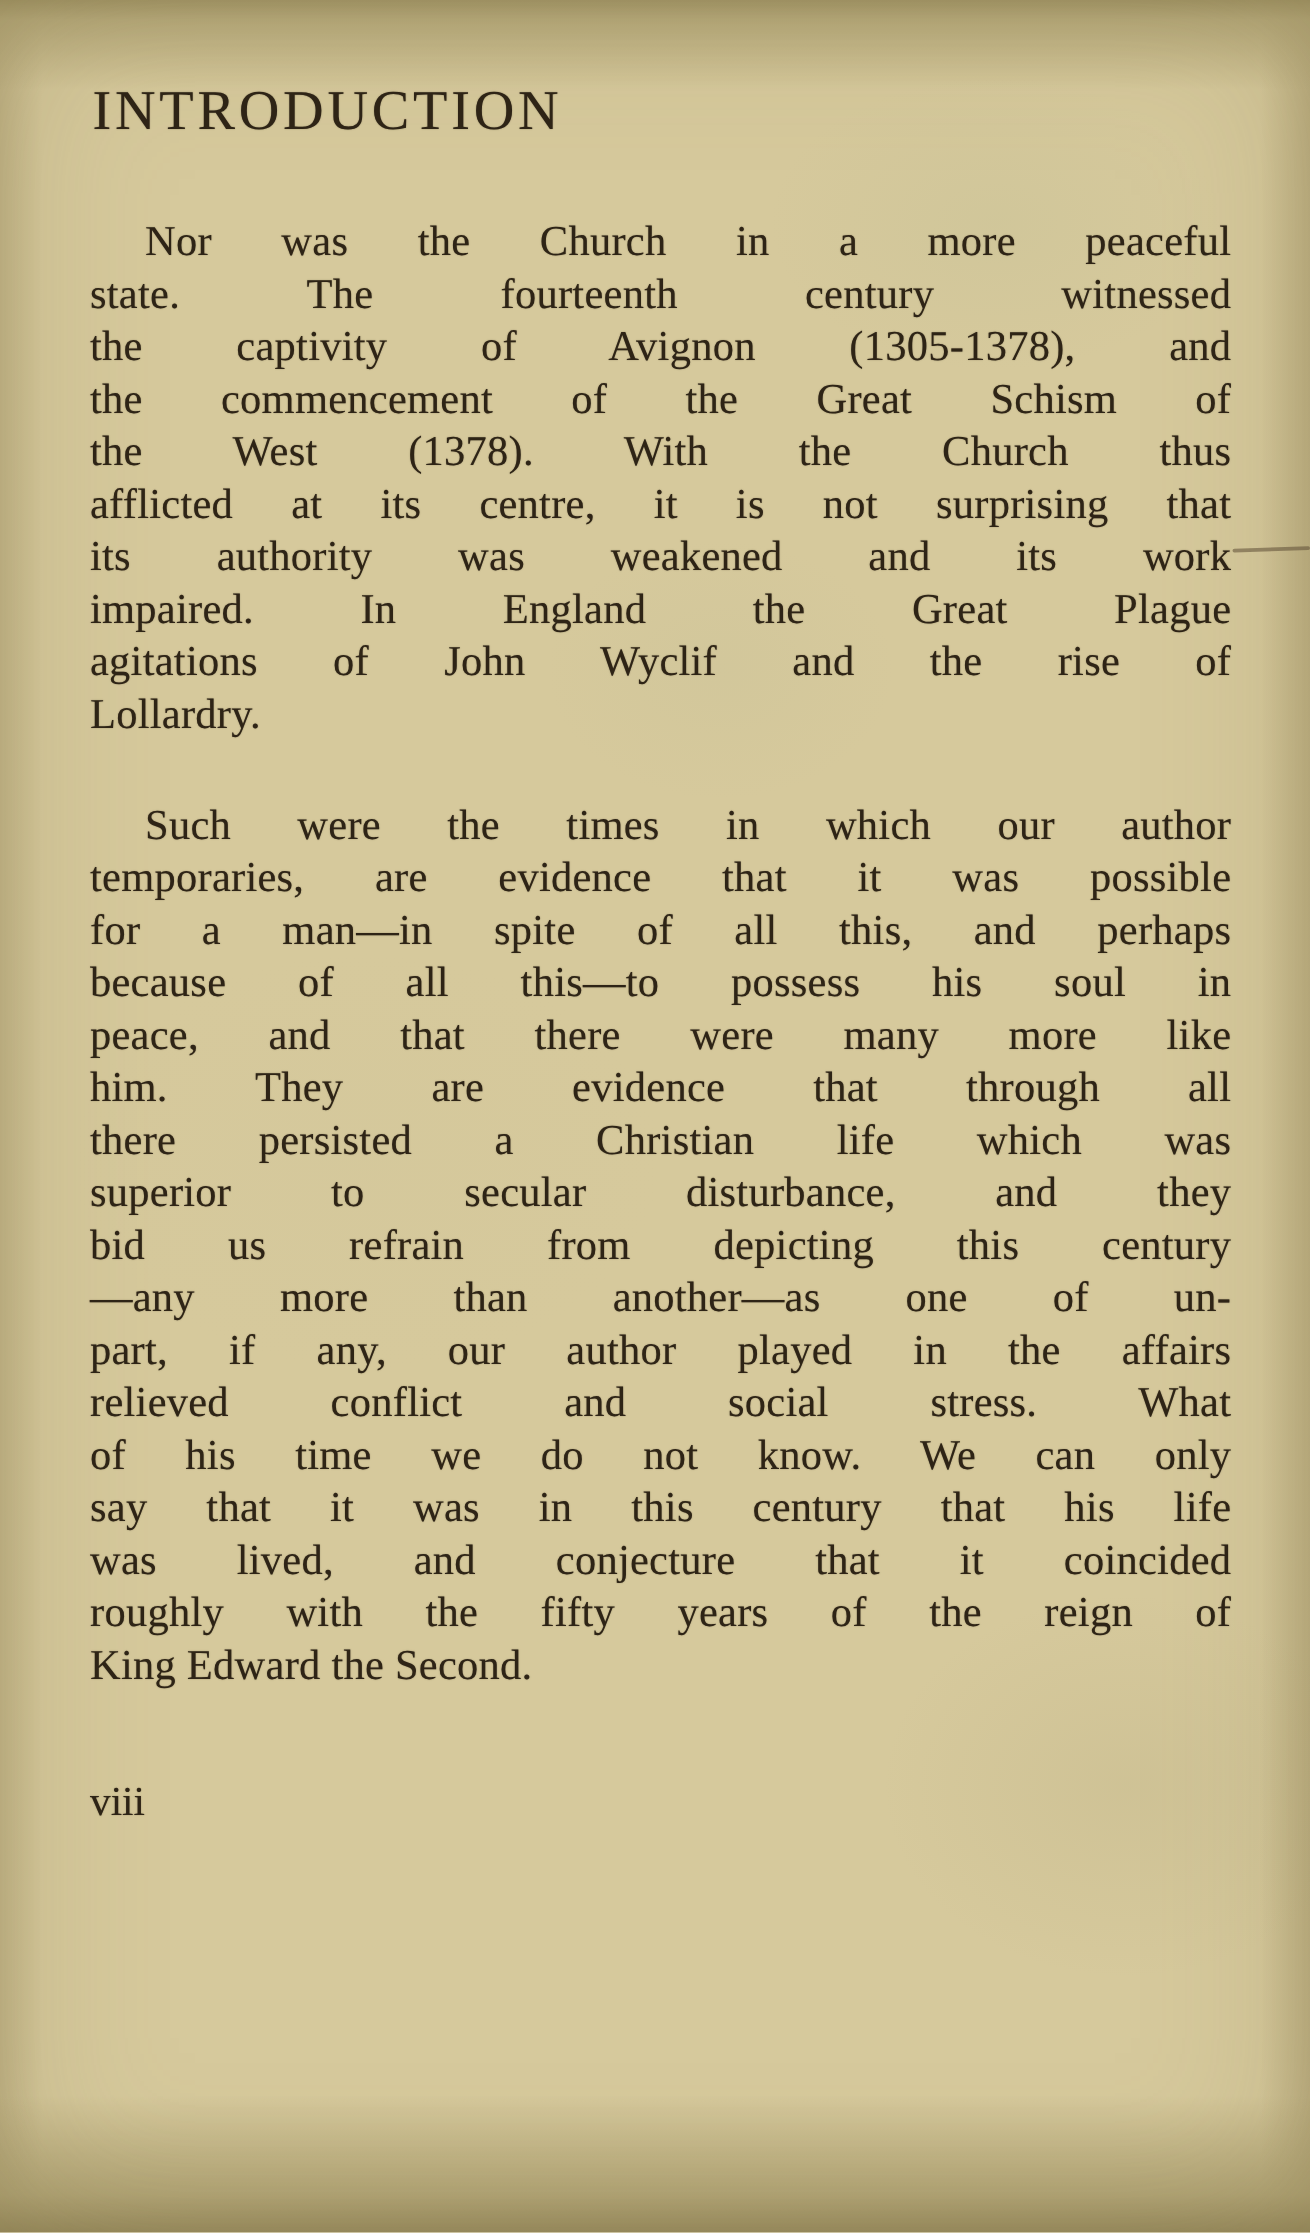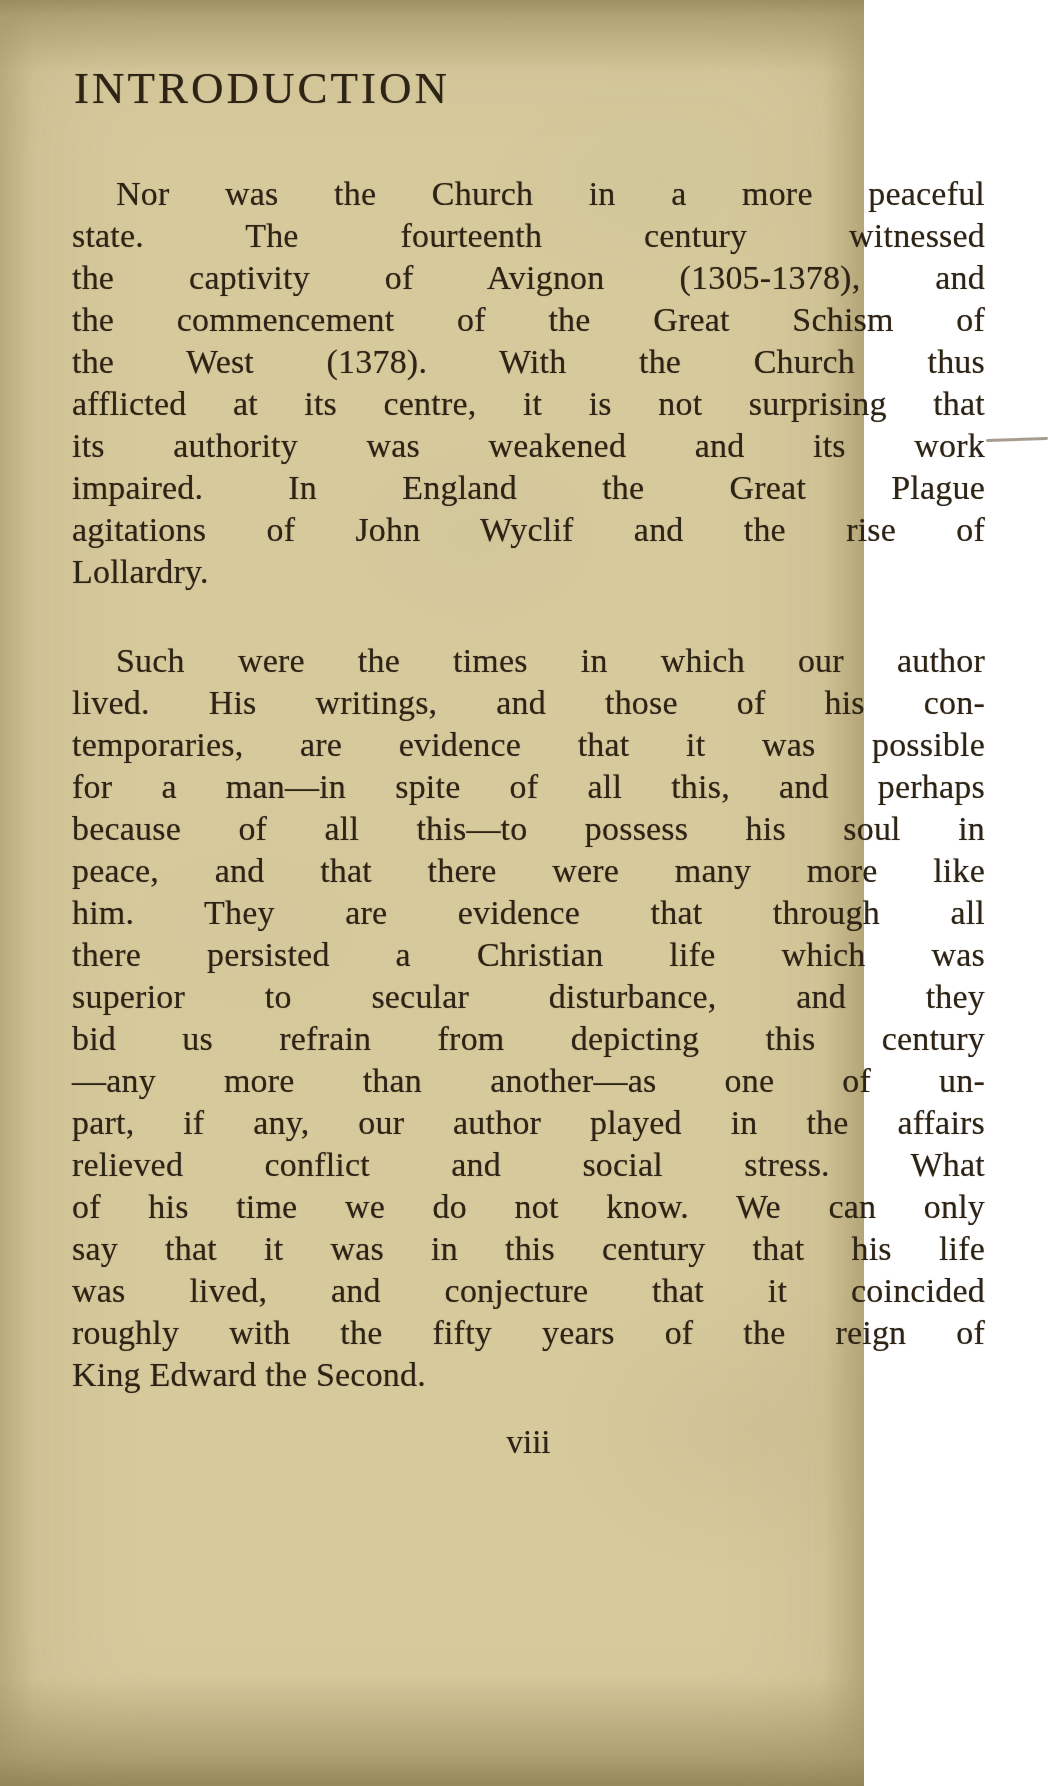--- a/index.html
+++ b/index.html
@@ -6,38 +6,37 @@
     margin: 0;
     padding: 0;
     width: 1048px;
     height: 1786px;
     overflow: hidden;
     font-family: "Liberation Serif", "DejaVu Serif", serif;
   }
 
   .page {
     position: relative;
-    width: 844px;
+    width: 1048px;
     height: 1786px;
     background:
       
       linear-gradient(180deg, rgba(160,147,100,0.95) 0px, rgba(178,165,118,0.85) 16px, rgba(214,201,156,0) 72px),
       
       linear-gradient(0deg, rgba(150,137,92,0.95) 0px, rgba(172,159,112,0.85) 30px, rgba(214,201,156,0) 110px),
       
       linear-gradient(90deg, rgba(150,135,90,0.30) 0px, rgba(0,0,0,0) 34px),
       linear-gradient(270deg, rgba(150,135,90,0.38) 0px, rgba(0,0,0,0) 40px),
       
       radial-gradient(260px 170px at 76% 10%, rgba(168,178,138,0.12), transparent 70%),
       radial-gradient(340px 240px at 28% 52%, rgba(205,195,152,0.14), transparent 70%),
       radial-gradient(280px 220px at 86% 80%, rgba(158,148,106,0.13), transparent 70%),
       radial-gradient(200px 150px at 55% 30%, rgba(175,180,145,0.10), transparent 70%),
       var(--paper, #d6c99c);
     box-shadow: inset 0 0 130px rgba(122,106,62,0.28);
-    padding-left: 20px;
   }
 
   .page-title {
     position: absolute;
     top: 62px;
     left: 74px;
     margin: 0;
     font-size: 45px;
     font-weight: normal;
     letter-spacing: 3px;
@@ -70,21 +69,21 @@
 
   .line.last {
     text-align-last: left;
   }
 
   .folio {
     position: absolute;
     top: 1424px;
     left: 72px;
     width: 913px;
-    text-align: center;
+    text-align: left;
     font-size: 33px;
     color: var(--ink, #2e2416);
     text-shadow: 0 0 1px rgba(46,36,22,0.5);
   }
 
   
   .stray-ink-mark {
     position: absolute;
     top: 438px;
     left: 986px;
@@ -107,21 +106,20 @@
       <div class="line">state. The fourteenth century witnessed</div>
       <div class="line">the captivity of Avignon (1305-1378), and</div>
       <div class="line">the commencement of the Great Schism of</div>
       <div class="line">the West (1378). With the Church thus</div>
       <div class="line">afflicted at its centre, it is not surprising that</div>
       <div class="line">its authority was weakened and its work</div>
       <div class="line">impaired. In England the Great Plague</div>
       <div class="line">agitations of John Wyclif and the rise of</div>
       <div class="line last">Lollardry.</div>
       <div class="line indent">Such were the times in which our author</div>
-      <div class="line">lived. His writings, and those of his con-</div>
       <div class="line">temporaries, are evidence that it was possible</div>
       <div class="line">for a man—in spite of all this, and perhaps</div>
       <div class="line">because of all this—to possess his soul in</div>
       <div class="line">peace, and that there were many more like</div>
       <div class="line">him. They are evidence that through all</div>
       <div class="line">there persisted a Christian life which was</div>
       <div class="line">superior to secular disturbance, and they</div>
       <div class="line">bid us refrain from depicting this century</div>
       <div class="line">—any more than another—as one of un-</div>
       <div class="line">part, if any, our author played in the affairs</div>

